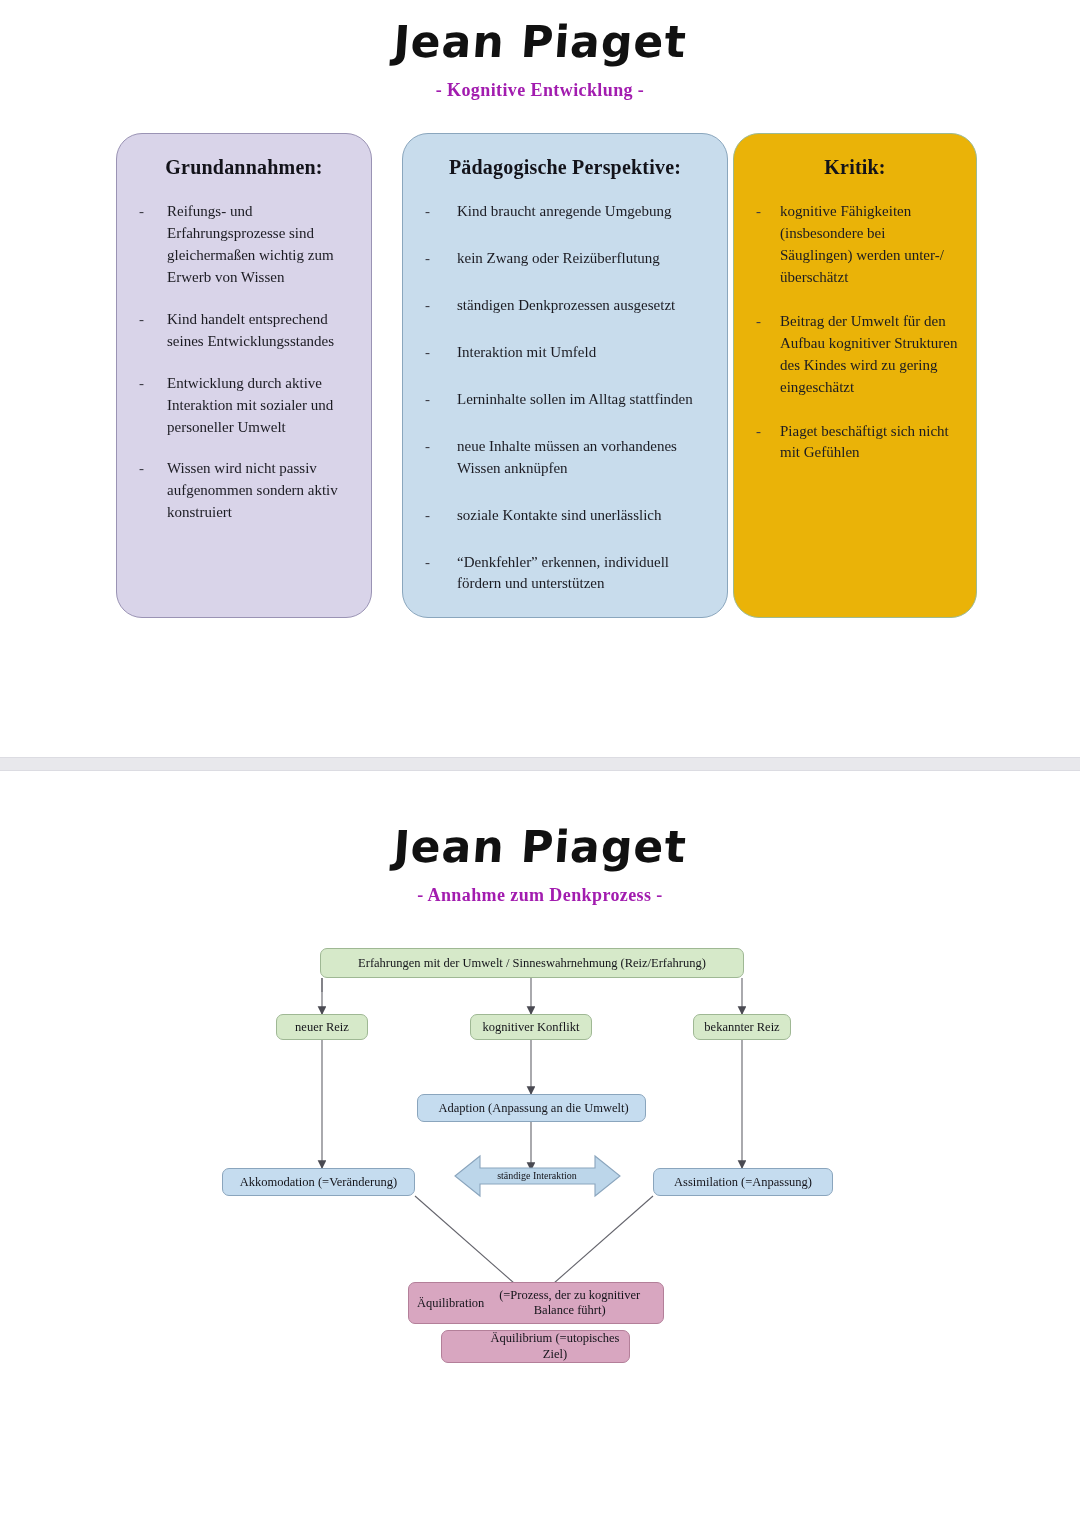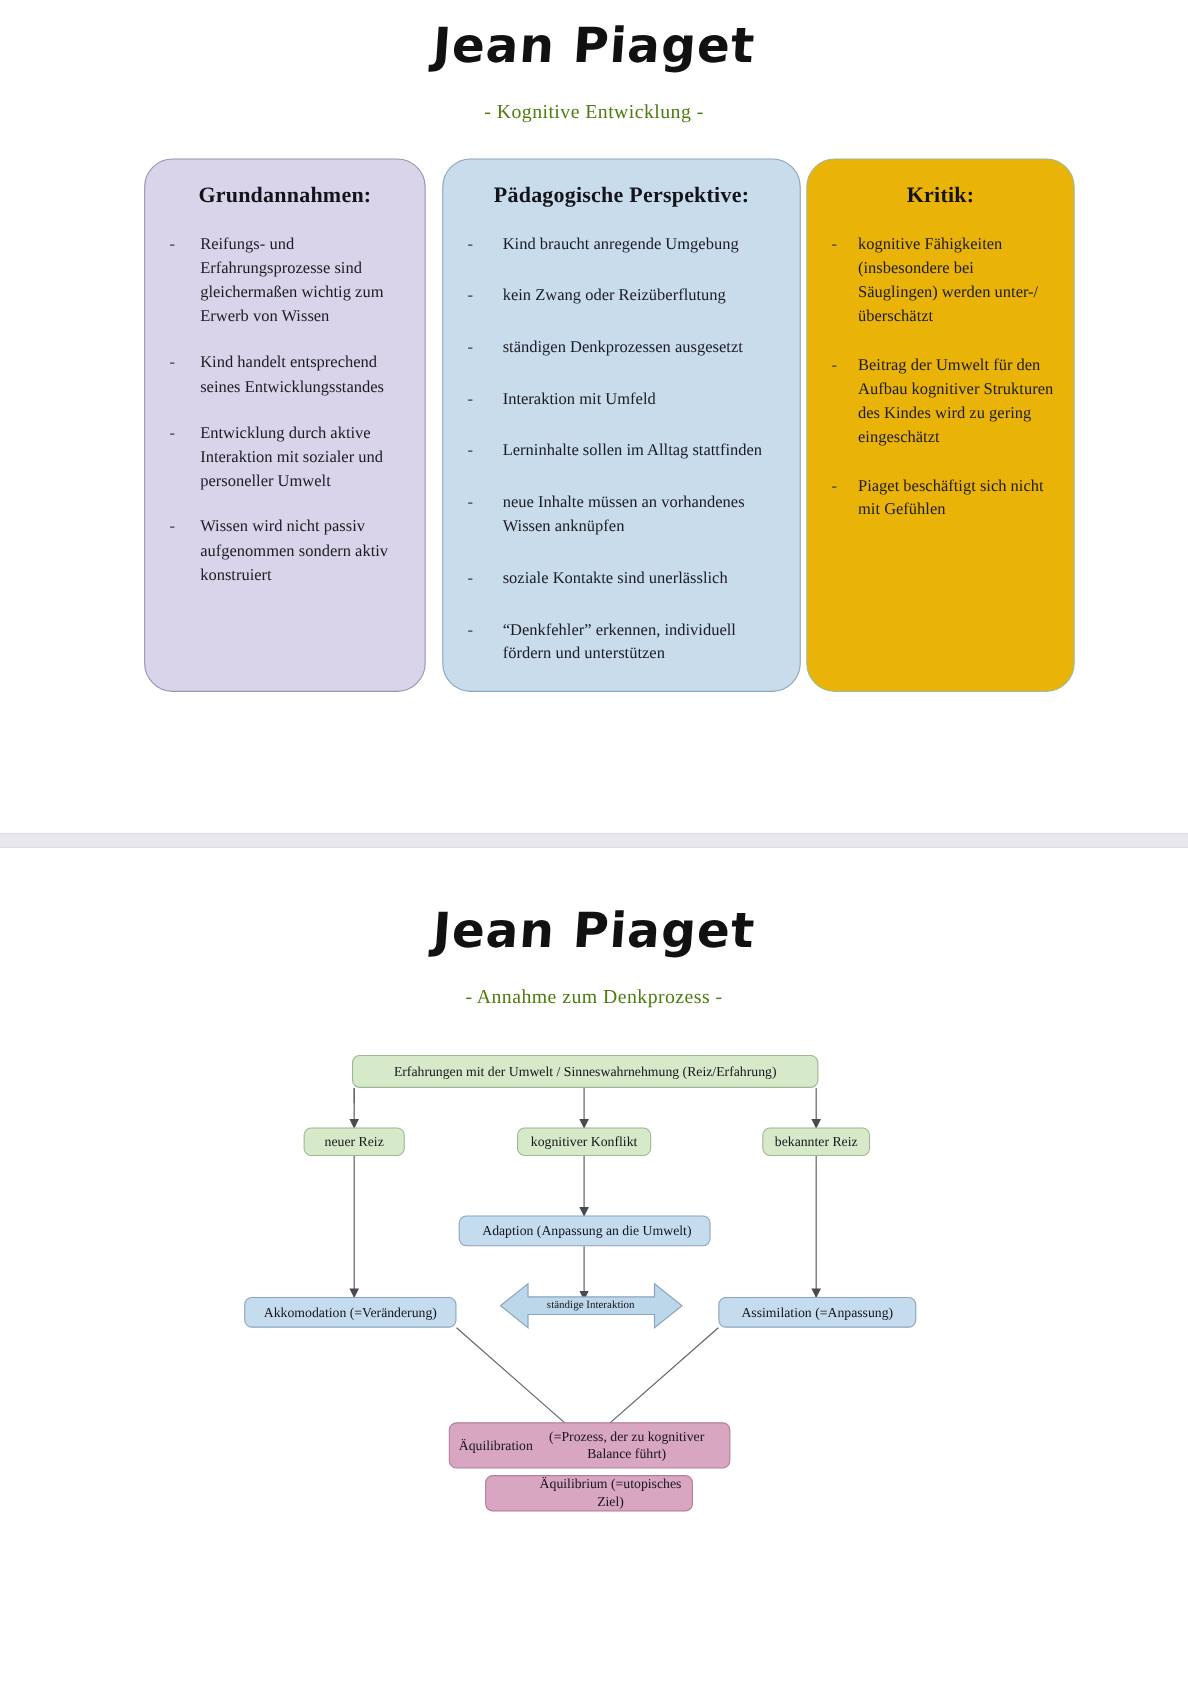--- a/index.html
+++ b/index.html
@@ -21,42 +21,42 @@
     font-family:"DejaVu Sans", sans-serif;
     font-weight:700;
     font-size:44px;
     letter-spacing:1px;
     color:#111;
     line-height:1.1;
     transform:skewX(-4deg);
   }
   .subtitle{
     font-family:"Liberation Serif", serif;
-    font-weight:400;
+    font-weight:700;
     font-size:18px;
     letter-spacing:.4px;
-    color:#4d7c0f;
-    margin-top:25px;
+    color:#a21caf;
+    margin-top:14px;
   }
 
   
   .columns{
     position:relative;
     margin-top:32px;
     height:490px;
   }
   .col{
     position:absolute;
     top:0;
     border-radius:26px;
     border:1px solid #8f8f9c;
     box-sizing:border-box;
     padding:16px 16px 10px 16px;
   }
-  .col-1{left:131px;width:256px;height:485px;background:#d9d4e9;border-color:#9a93b4;}
+  .col-1{left:116px;width:256px;height:485px;background:#d9d4e9;border-color:#9a93b4;}
   .col-2{left:402px;width:326px;height:485px;background:#c8dcec;border-color:#8aa6bd;}
   .col-3{left:733px;width:244px;height:485px;background:#eab308;border-color:#9dba92;}
 
   .col-head{
     text-align:center;
     font-weight:700;
     font-size:20px;
     letter-spacing:.2px;
     color:#13131a;
     margin:6px 0 22px 0;

